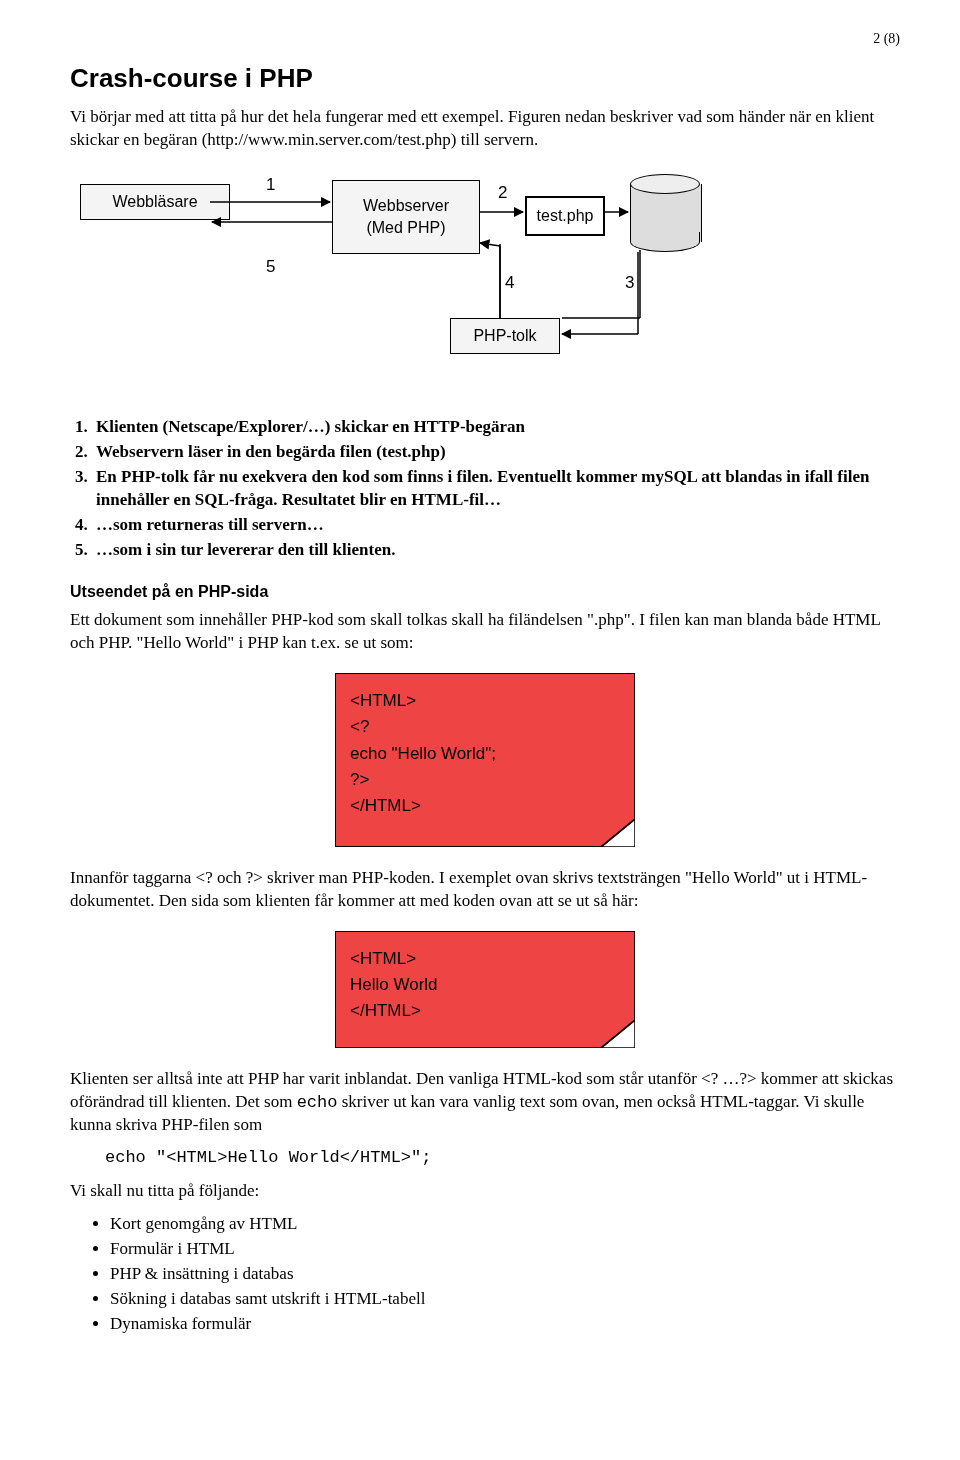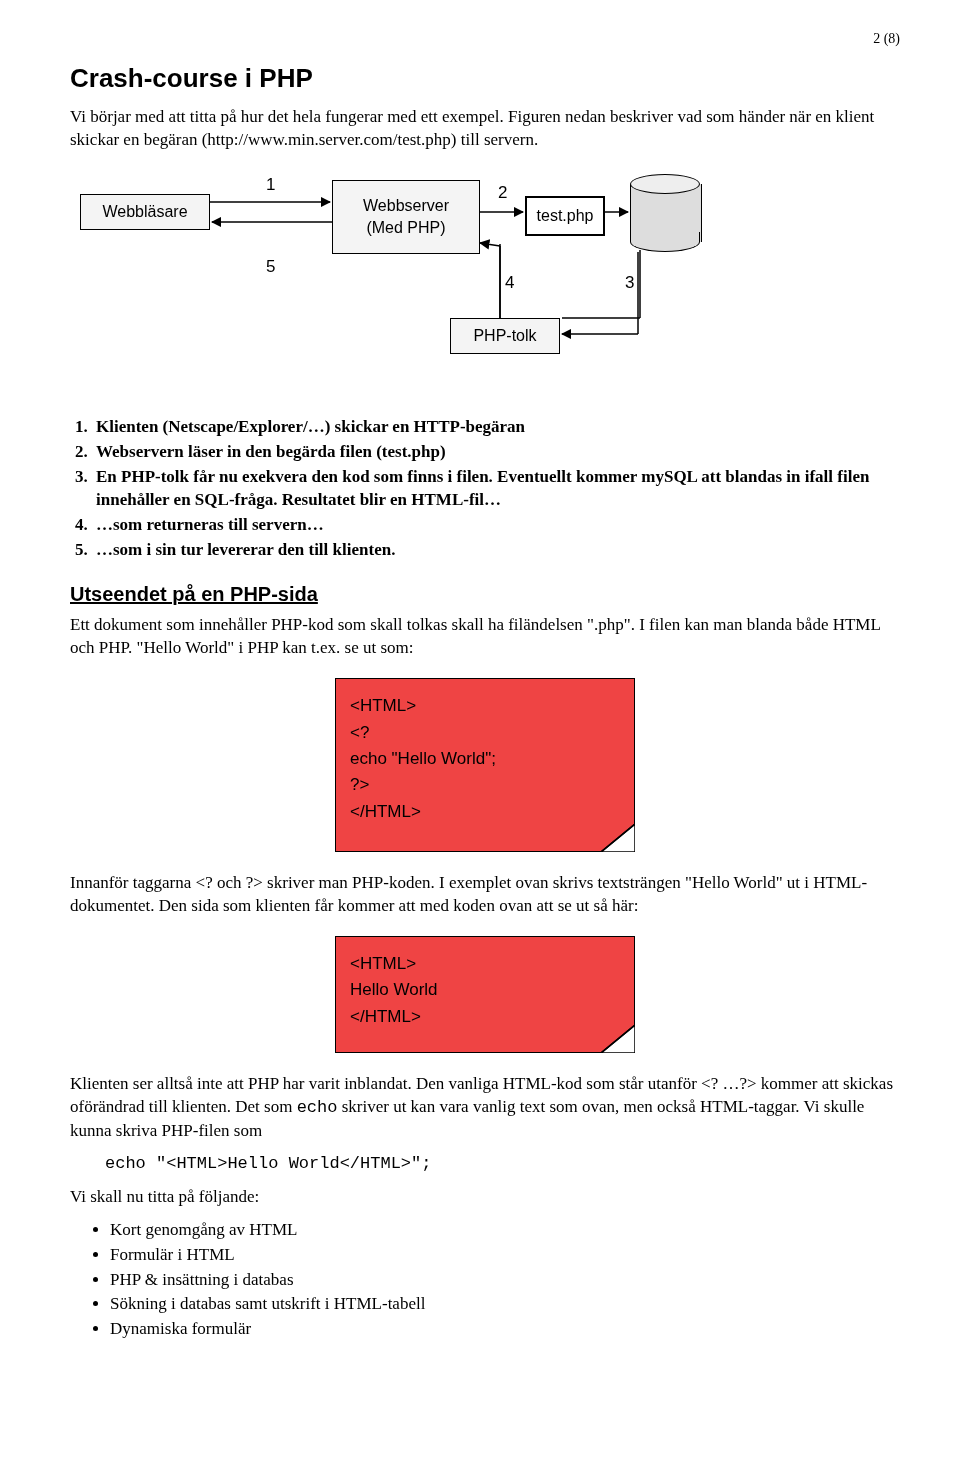--- a/index.html
+++ b/index.html
@@ -20,23 +20,22 @@
   }
   h1 {
     font-family: Arial, Helvetica, sans-serif;
     font-weight: bold;
     font-size: 26px;
     margin: 0 0 10px 0;
   }
   h2 {
     font-family: Arial, Helvetica, sans-serif;
     font-weight: bold;
-    font-size: 20px;
+    font-size: 16px;
     margin: 20px 0 6px 0;
-    text-decoration: underline;
   }
   p { margin: 4px 0 10px 0; }
   ol { margin: 6px 0 10px 22px; padding: 0; }
   ol li { margin-bottom: 2px; padding-left: 4px; font-weight: bold; }
   ul.bullets { list-style: disc; margin: 6px 0 0 40px; padding: 0; }
   ul.bullets li { margin-bottom: 2px; }
   .mono { font-family: "Courier New", Courier, monospace; }
   .code-indent { margin-left: 35px; }
 
   
@@ -54,21 +53,21 @@
   .dbox {
     position: absolute;
     border: 1px solid #000;
     background: #f4f4f4;
     text-align: center;
     display: flex;
     flex-direction: column;
     justify-content: center;
     box-sizing: border-box;
   }
-  .b-browser { left: 0; top: 26px; width: 130px; height: 36px; }
+  .b-browser { left: 0; top: 16px; width: 150px; height: 36px; }
   .b-server  { left: 252px; top: 12px; width: 148px; height: 74px; }
   .b-testphp { left: 445px; top: 28px; width: 80px; height: 40px; border: 2px solid #000; background:#fff; }
   .b-tolk    { left: 370px; top: 150px; width: 110px; height: 36px; }
 
   .num { position: absolute; font-size: 17px; }
   .n1 { left: 186px; top: 6px; }
   .n2 { left: 418px; top: 14px; }
   .n3 { left: 545px; top: 104px; }
   .n4 { left: 425px; top: 104px; }
   .n5 { left: 186px; top: 88px; }

